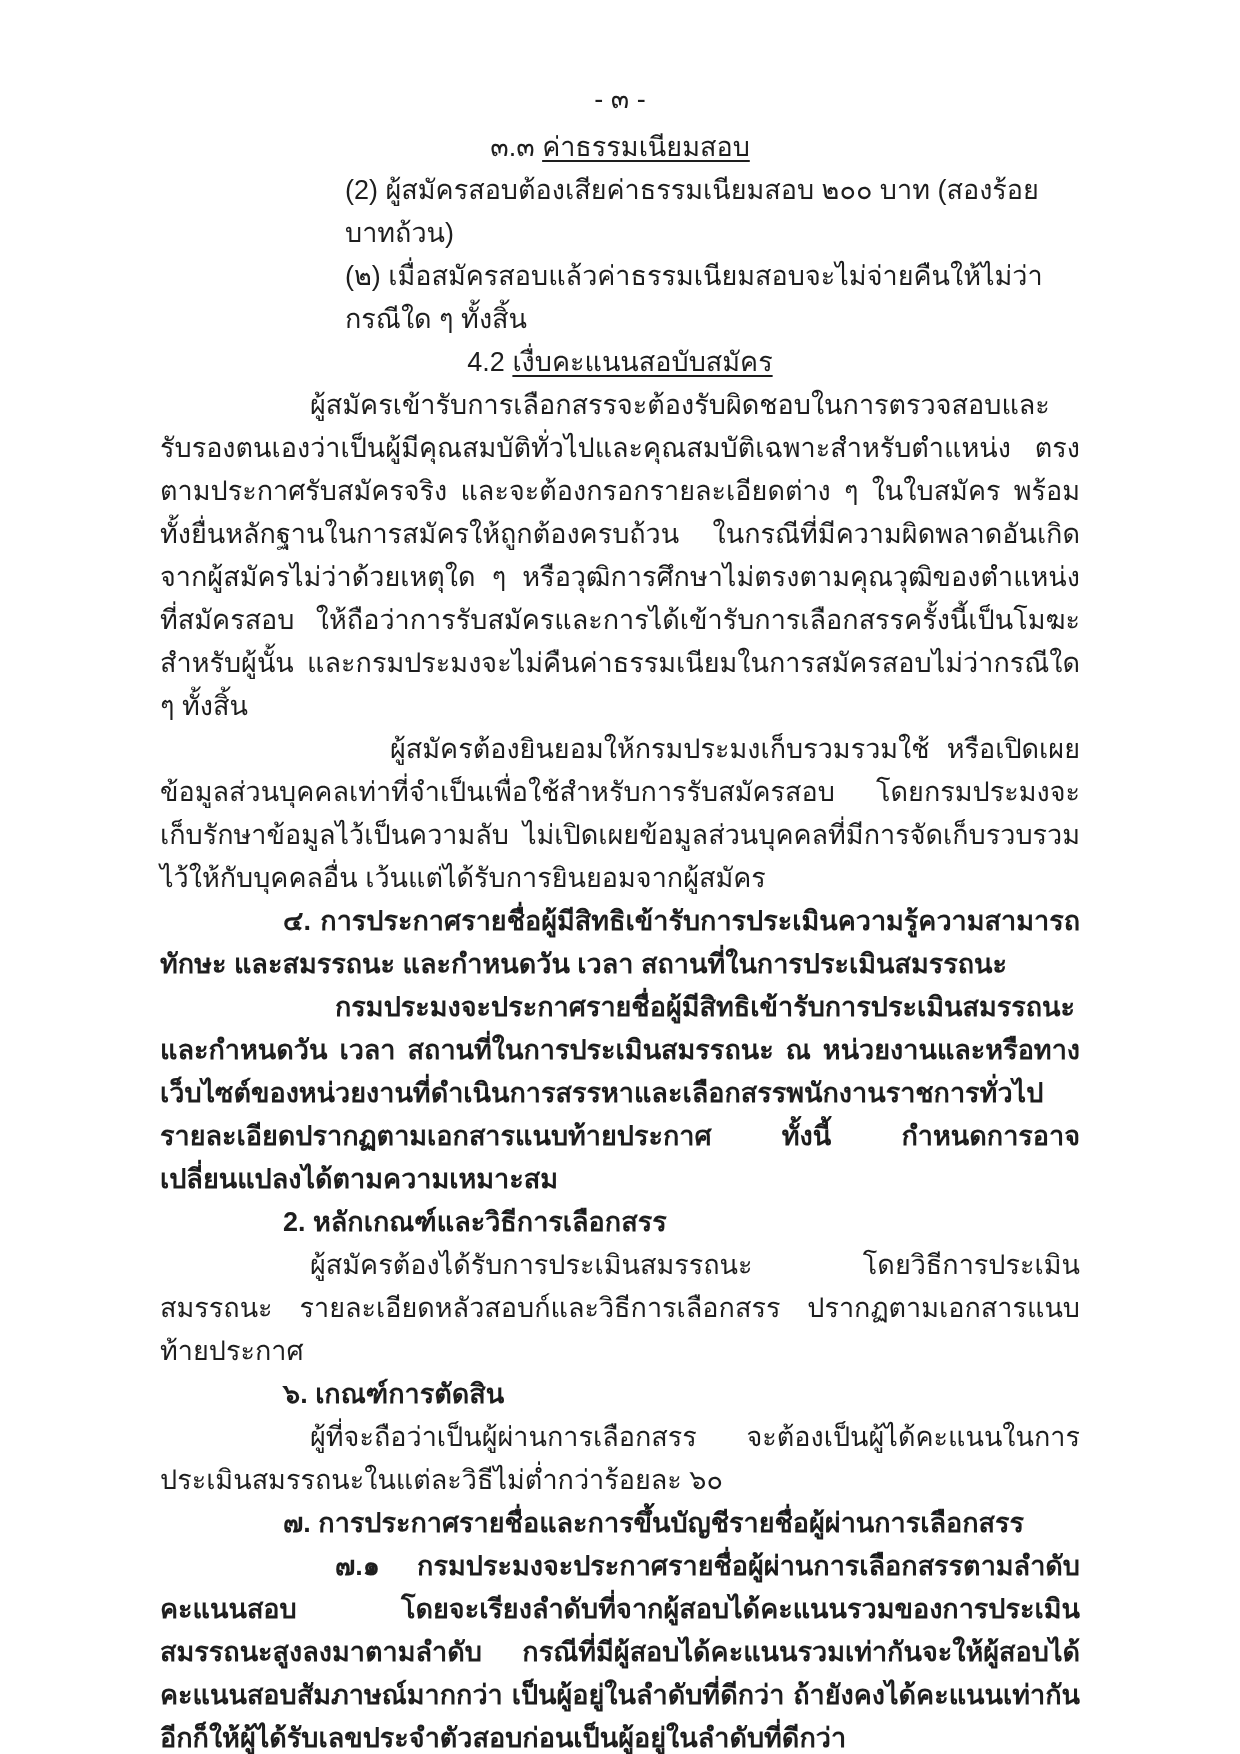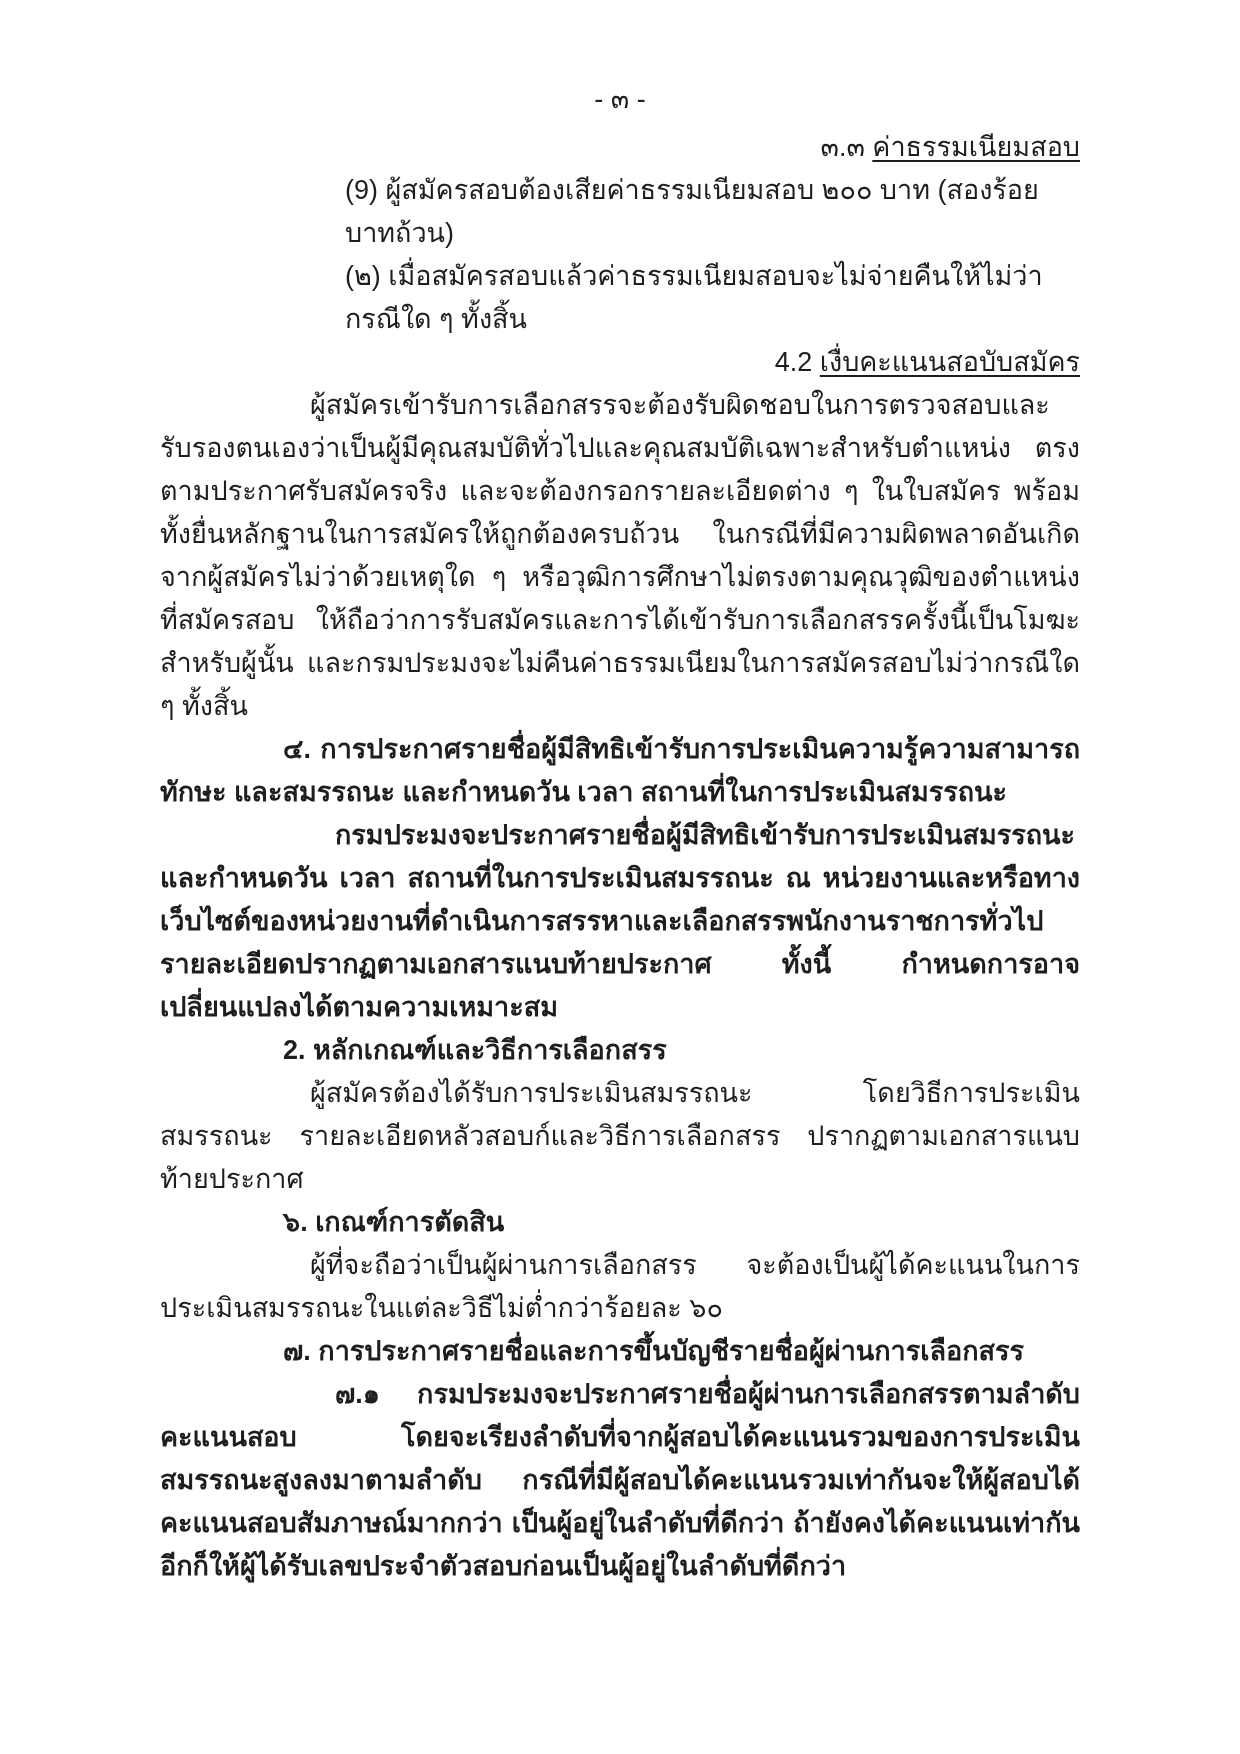--- a/index.html
+++ b/index.html
@@ -12,40 +12,41 @@
     color: #1e1e1e;
     font-family: "Liberation Sans", sans-serif;
     font-size: 27px;
     line-height: 43px;
     padding: 78px 160px 0 160px;
     position: relative;
     overflow: hidden;
   }
   .page-number { text-align: center; margin-bottom: 5px; }
   p.blk { margin: 0; text-align: justify; text-justify: inter-word; }
-  p.sub { text-align: right; }
+  p.sub { text-align: center; }
   p.sub .u { text-decoration: underline; text-underline-offset: 4px; }
   p.item { margin-left: 185px; text-align: left; }
   p.para { text-indent: 150px; }
   p.para.lv2 { text-indent: 230px; }
   p.para.lv3 { text-indent: 175px; font-weight: bold; }
   p.heading { font-weight: bold; text-indent: 123px; }
 </style>
 </head>
 <body>
 
 <div class="page">
   <div class="page-number">- ๓ -</div>
 
   <main id="doc-body">
       <p class="blk sub"><span>๓.๓ </span><span class="u">ค่าธรรมเนียมสอบ</span></p>
-      <p class="blk item">(9) ผู้สมัครสอบต้องเสียค่าธรรมเนียมสอบ ๒๐๐ บาท (สองร้อยบาทถ้วน)</p>
+      <p class="blk item">(2) ผู้สมัครสอบต้องเสียค่าธรรมเนียมสอบ ๒๐๐ บาท (สองร้อยบาทถ้วน)</p>
       <p class="blk item">(๒) เมื่อสมัครสอบแล้วค่าธรรมเนียมสอบจะไม่จ่ายคืนให้ไม่ว่ากรณีใด ๆ ทั้งสิ้น</p>
       <p class="blk sub"><span>4.2 </span><span class="u">เงื่บคะแนนสอบับสมัคร</span></p>
       <p class="blk para">ผู้สมัครเข้ารับการเลือกสรรจะต้องรับผิดชอบในการตรวจสอบและรับรองตนเองว่าเป็นผู้มีคุณสมบัติทั่วไปและคุณสมบัติเฉพาะสำหรับตำแหน่ง ตรงตามประกาศรับสมัครจริง และจะต้องกรอกรายละเอียดต่าง ๆ ในใบสมัคร พร้อมทั้งยื่นหลักฐานในการสมัครให้ถูกต้องครบถ้วน ในกรณีที่มีความผิดพลาดอันเกิดจากผู้สมัครไม่ว่าด้วยเหตุใด ๆ หรือวุฒิการศึกษาไม่ตรงตามคุณวุฒิของตำแหน่งที่สมัครสอบ ให้ถือว่าการรับสมัครและการได้เข้ารับการเลือกสรรครั้งนี้เป็นโมฆะสำหรับผู้นั้น และกรมประมงจะไม่คืนค่าธรรมเนียมในการสมัครสอบไม่ว่ากรณีใด ๆ ทั้งสิ้น</p>
+      <p class="blk para lv2">ผู้สมัครต้องยินยอมให้กรมประมงเก็บรวมรวมใช้ หรือเปิดเผยข้อมูลส่วนบุคคลเท่าที่จำเป็นเพื่อใช้สำหรับการรับสมัครสอบ โดยกรมประมงจะเก็บรักษาข้อมูลไว้เป็นความลับ ไม่เปิดเผยข้อมูลส่วนบุคคลที่มีการจัดเก็บรวบรวมไว้ให้กับบุคคลอื่น เว้นแต่ได้รับการยินยอมจากผู้สมัคร</p>
       <p class="blk heading">๔. การประกาศรายชื่อผู้มีสิทธิเข้ารับการประเมินความรู้ความสามารถ ทักษะ และสมรรถนะ และกำหนดวัน เวลา สถานที่ในการประเมินสมรรถนะ</p>
       <p class="blk para lv3">กรมประมงจะประกาศรายชื่อผู้มีสิทธิเข้ารับการประเมินสมรรถนะ และกำหนดวัน เวลา สถานที่ในการประเมินสมรรถนะ ณ หน่วยงานและหรือทางเว็บไซต์ของหน่วยงานที่ดำเนินการสรรหาและเลือกสรรพนักงานราชการทั่วไป รายละเอียดปรากฏตามเอกสารแนบท้ายประกาศ ทั้งนี้ กำหนดการอาจเปลี่ยนแปลงได้ตามความเหมาะสม</p>
       <p class="blk heading">2. หลักเกณฑ์และวิธีการเลือกสรร</p>
       <p class="blk para">ผู้สมัครต้องได้รับการประเมินสมรรถนะ โดยวิธีการประเมินสมรรถนะ รายละเอียดหลัวสอบก์และวิธีการเลือกสรร ปรากฏตามเอกสารแนบท้ายประกาศ</p>
       <p class="blk heading">๖. เกณฑ์การตัดสิน</p>
       <p class="blk para">ผู้ที่จะถือว่าเป็นผู้ผ่านการเลือกสรร จะต้องเป็นผู้ได้คะแนนในการประเมินสมรรถนะในแต่ละวิธีไม่ต่ำกว่าร้อยละ ๖๐</p>
       <p class="blk heading">๗. การประกาศรายชื่อและการขึ้นบัญชีรายชื่อผู้ผ่านการเลือกสรร</p>
       <p class="blk para lv3">๗.๑ กรมประมงจะประกาศรายชื่อผู้ผ่านการเลือกสรรตามลำดับคะแนนสอบ โดยจะเรียงลำดับที่จากผู้สอบได้คะแนนรวมของการประเมินสมรรถนะสูงลงมาตามลำดับ กรณีที่มีผู้สอบได้คะแนนรวมเท่ากันจะให้ผู้สอบได้คะแนนสอบสัมภาษณ์มากกว่า เป็นผู้อยู่ในลำดับที่ดีกว่า ถ้ายังคงได้คะแนนเท่ากันอีกก็ให้ผู้ได้รับเลขประจำตัวสอบก่อนเป็นผู้อยู่ในลำดับที่ดีกว่า</p>
     </main>
 

